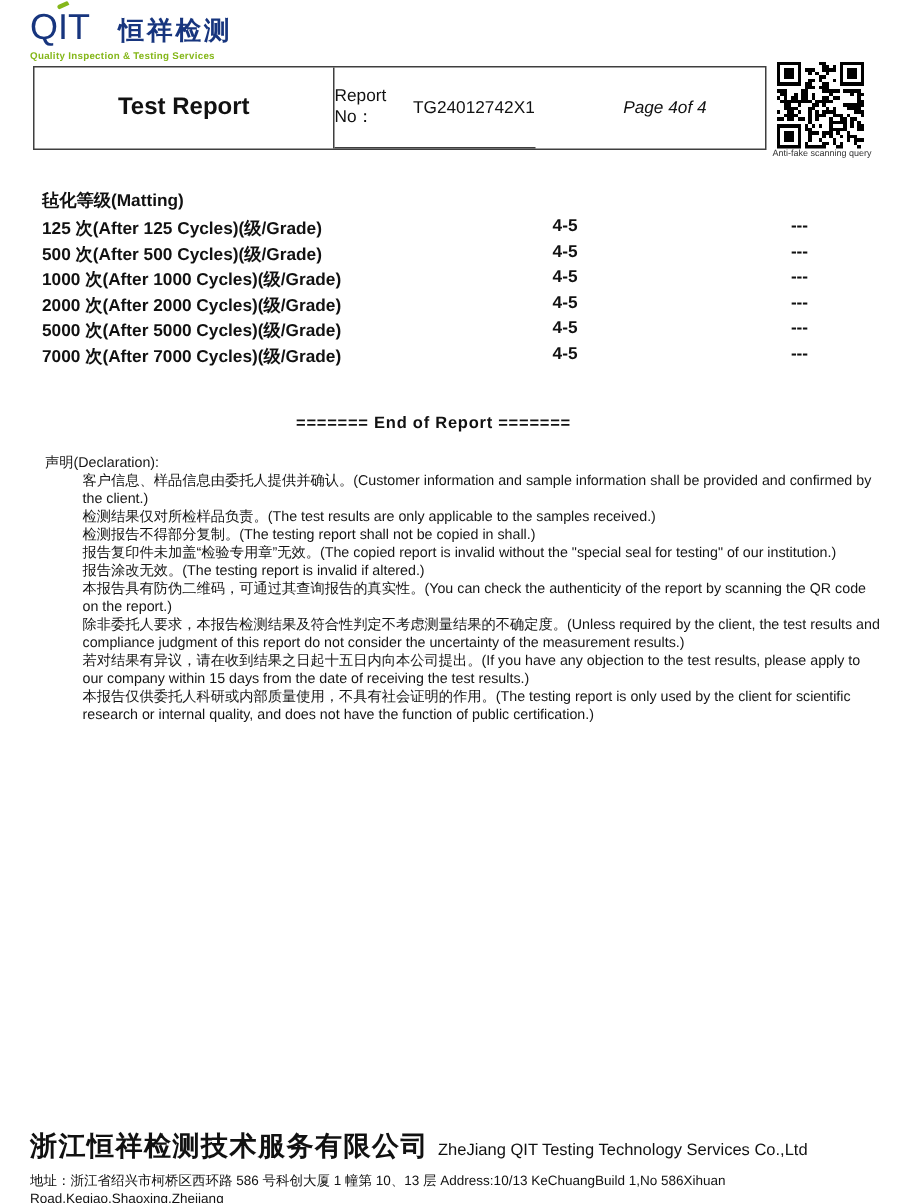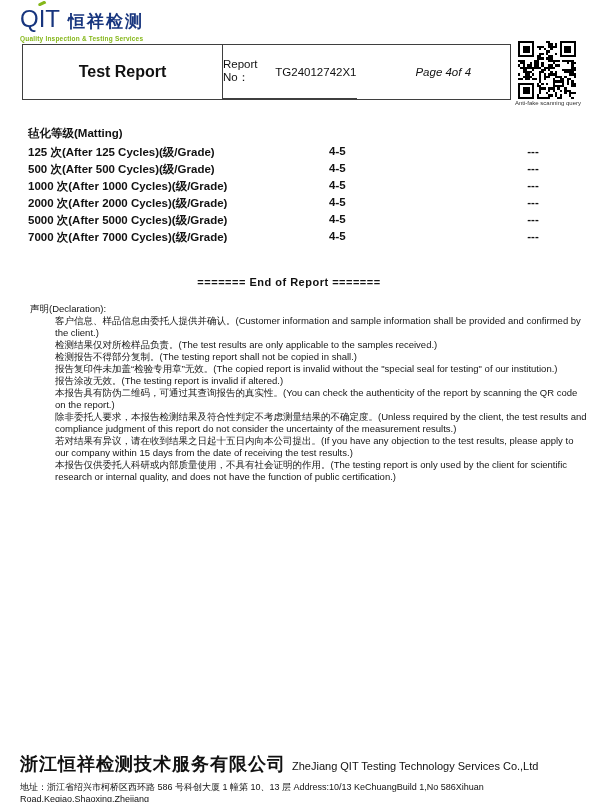--- a/index.html
+++ b/index.html
@@ -8,42 +8,42 @@
     font-family:"Liberation Sans","DejaVu Sans",sans-serif;color:#111;
     --blue:#17357E;--green:#85B71A;--border:#3f3f3f;
   }
   
   .logo{position:absolute;left:20px;top:7px;}
   .logo-top{display:flex;align-items:baseline;}
   .logo-qit{font-size:24px;font-weight:normal;color:var(--blue);letter-spacing:0px;line-height:1;}
   .qit-i{position:relative;display:inline-block;}
   .qit-accent{position:absolute;left:-1px;top:-5px;width:8px;height:3px;background:var(--green);
     border-radius:3px 3px 0 3px;transform:rotate(-25deg);}
-  .logo-cn{font-size:17px;font-weight:bold;color:var(--blue);margin-left:8px;letter-spacing:2px;}
+  .logo-cn{font-size:17px;font-weight:bold;color:var(--blue);margin-left:19px;letter-spacing:2px;}
   .logo-tagline{font-size:6.5px;font-weight:bold;color:var(--green);margin-top:2px;letter-spacing:.2px;}
   
   .hdr-table{position:absolute;left:22px;top:44px;width:489px;height:56px;
     border:1.5px solid var(--border);display:flex;box-sizing:border-box;background:#fff;}
   .hdr-title-cell{flex:0 0 199px;border-right:1.5px solid var(--border);
     display:flex;align-items:center;justify-content:center;font-size:16px;font-weight:bold;}
   .hdr-right{flex:1;display:flex;flex-direction:row;gap:20px;}
   .hdr-reportno{flex:1;border-bottom:1.5px solid var(--border);display:flex;
     align-items:center;justify-content:center;font-size:11.5px;}
   .hdr-reportno .val{margin-left:4px;}
   .hdr-page{flex:1;display:flex;align-items:center;justify-content:center;font-size:11.5px;font-style:italic;}
   
   .qr{position:absolute;left:518px;top:41px;width:58px;height:58px;}
   .qr svg{width:100%;height:100%;shape-rendering:crispEdges;}
   .qr-caption{position:absolute;left:500px;top:100px;width:96px;text-align:center;
     font-size:6px;color:#333;}
   
   .matting{position:absolute;left:28px;top:126px;width:560px;font-size:11.5px;font-weight:600;}
   .m-title{height:19px;}
   .m-row{position:relative;height:17px;}
-  .m-result{position:absolute;left:301px;width:56px;text-align:left;}
+  .m-result{position:absolute;left:301px;width:56px;text-align:right;}
   .m-limit{position:absolute;left:475px;width:60px;text-align:center;}
   
   .end-line{position:absolute;left:0;top:276px;width:578px;text-align:center;
     font-size:11px;font-weight:bold;letter-spacing:.5px;}
   
   .decl{position:absolute;left:30px;top:303px;width:558px;font-size:9.5px;line-height:12px;color:#151515;}
   .decl-title{margin-bottom:0;}
   .decl-item{margin-left:25px;}
   
   .footer{position:absolute;left:20px;top:752px;width:572px;}

